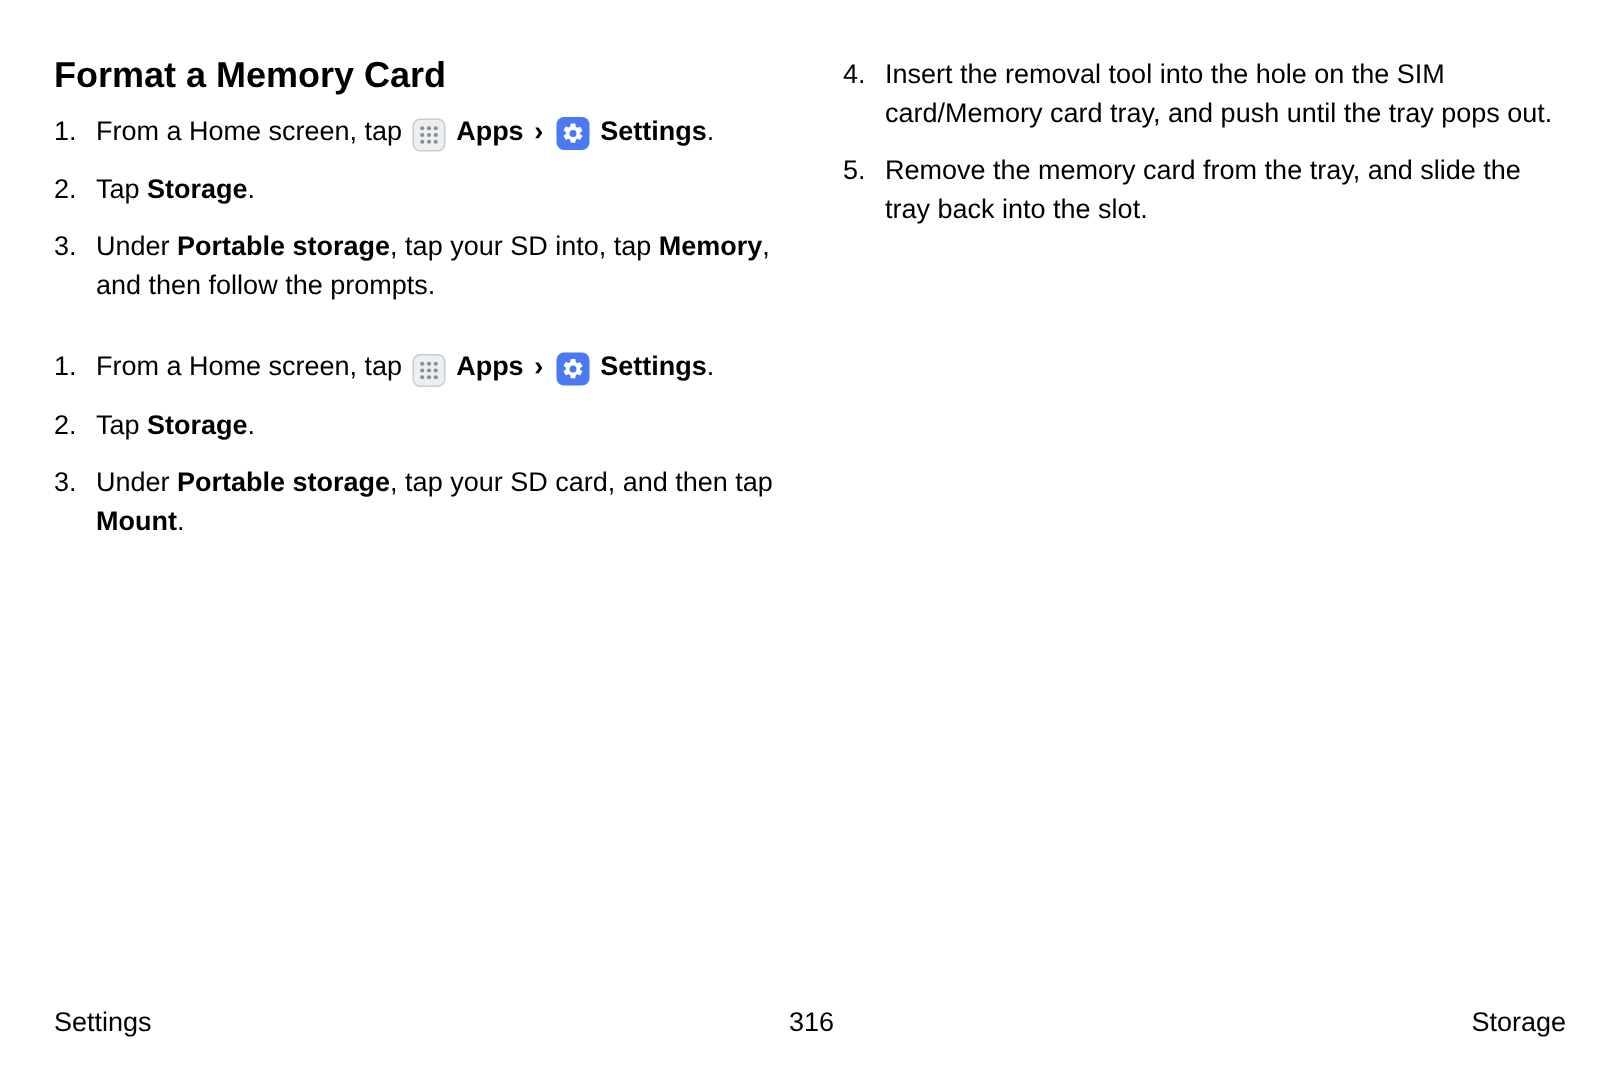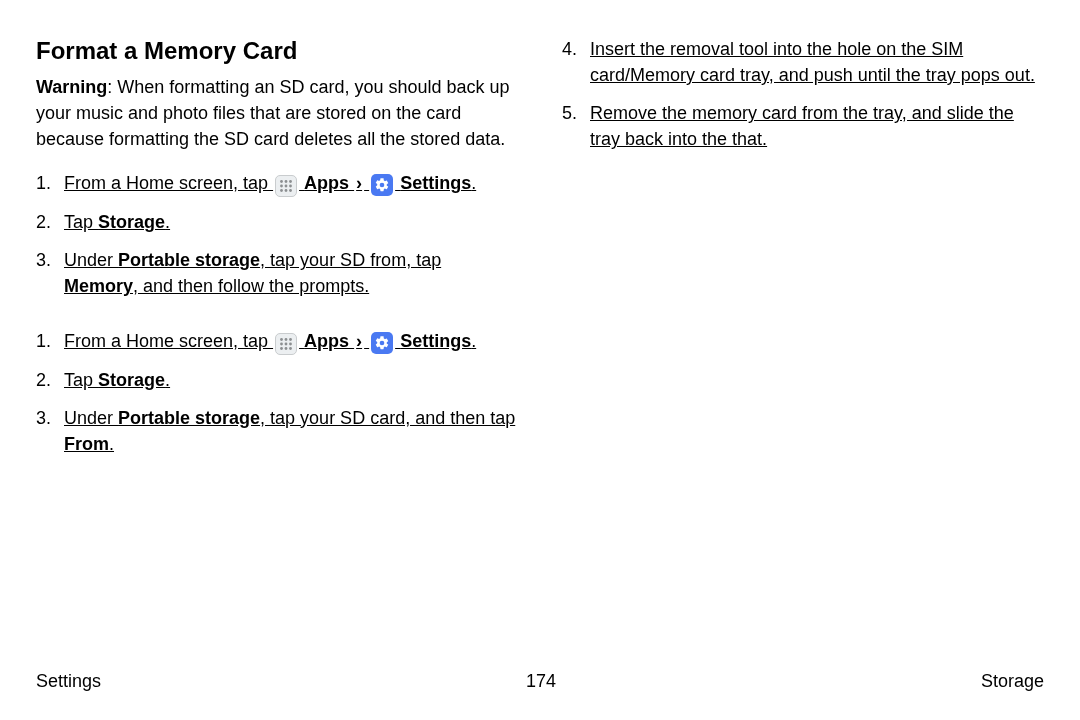--- a/index.html
+++ b/index.html
@@ -40,21 +40,20 @@
     font-size: 18px;
     line-height: 1.45;
     margin-bottom: 12px;
   }
   ol.steps li .num {
     min-width: 28px;
     padding-right: 6px;
   }
   ol.steps li .body {
     flex: 1;
-    text-decoration: underline;
   }
   .b { font-weight: 700; }
   .chev { font-weight: 700; margin: 0 2px; }
   .icon {
     display: inline-flex;
     align-items: center;
     justify-content: center;
     width: 22px;
     height: 22px;
     border-radius: 5px;
@@ -81,23 +80,20 @@
   }
 </style>
 </head>
 <body>
 
 <div class="columns">
 
   <div class="col">
 
     <h2 class="section-title">Format a Memory Card</h2>
-    <p class="warning">
-      <span class="b">Warning</span><span>: When formatting an SD card, you should back up your music and photo files that are stored on the card because formatting the SD card deletes all the stored data.</span>
-    </p>
     <ol class="steps">
       <li>
         <span class="num">1.</span>
         <span class="body">
           <span>From a Home screen, tap </span>
           <span class="icon apps-icon">
             <svg viewBox="0 0 14 14">
                 <g fill="#8c8f91">
                   <circle cx="2.5" cy="2.5" r="1.4"></circle>
                   <circle cx="7" cy="2.5" r="1.4"></circle>
@@ -123,21 +119,21 @@
       </li>
       <li>
         <span class="num">2.</span>
         <span class="body">
           <span>Tap </span><span class="b">Storage</span><span>.</span>
         </span>
       </li>
       <li>
         <span class="num">3.</span>
         <span class="body">
-          <span>Under </span><span class="b">Portable storage</span><span>, tap your SD from, tap </span><span class="b">Memory</span><span>, and then follow the prompts.</span>
+          <span>Under </span><span class="b">Portable storage</span><span>, tap your SD into, tap </span><span class="b">Memory</span><span>, and then follow the prompts.</span>
         </span>
       </li>
     </ol>
 
     <ol class="steps">
       <li>
         <span class="num">1.</span>
         <span class="body">
           <span>From a Home screen, tap </span>
           <span class="icon apps-icon">
@@ -167,37 +163,37 @@
       </li>
       <li>
         <span class="num">2.</span>
         <span class="body">
           <span>Tap </span><span class="b">Storage</span><span>.</span>
         </span>
       </li>
       <li>
         <span class="num">3.</span>
         <span class="body">
-          <span>Under </span><span class="b">Portable storage</span><span>, tap your SD card, and then tap </span><span class="b">From</span><span>.</span>
+          <span>Under </span><span class="b">Portable storage</span><span>, tap your SD card, and then tap </span><span class="b">Mount</span><span>.</span>
         </span>
       </li>
     </ol>
   </div>
 
   <div class="col">
     <ol class="steps">
       <li>
         <span class="num">4.</span>
         <span class="body">Insert the removal tool into the hole on the SIM card/Memory card tray, and push until the tray pops out.</span>
       </li>
       <li>
         <span class="num">5.</span>
-        <span class="body">Remove the memory card from the tray, and slide the tray back into the that.</span>
+        <span class="body">Remove the memory card from the tray, and slide the tray back into the slot.</span>
       </li>
     </ol>
   </div>
 </div>
 
 <div class="footer">
   <span>Settings</span>
-  <span>174</span>
+  <span>316</span>
   <span>Storage</span>
 </div>
 
 </body></html>

